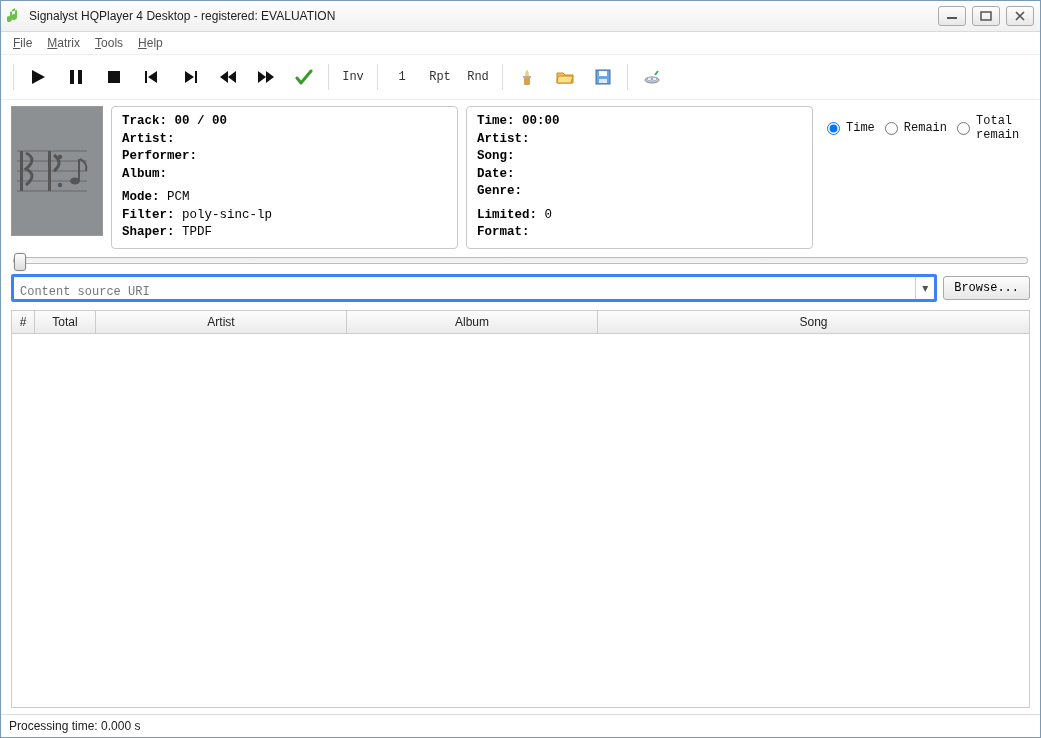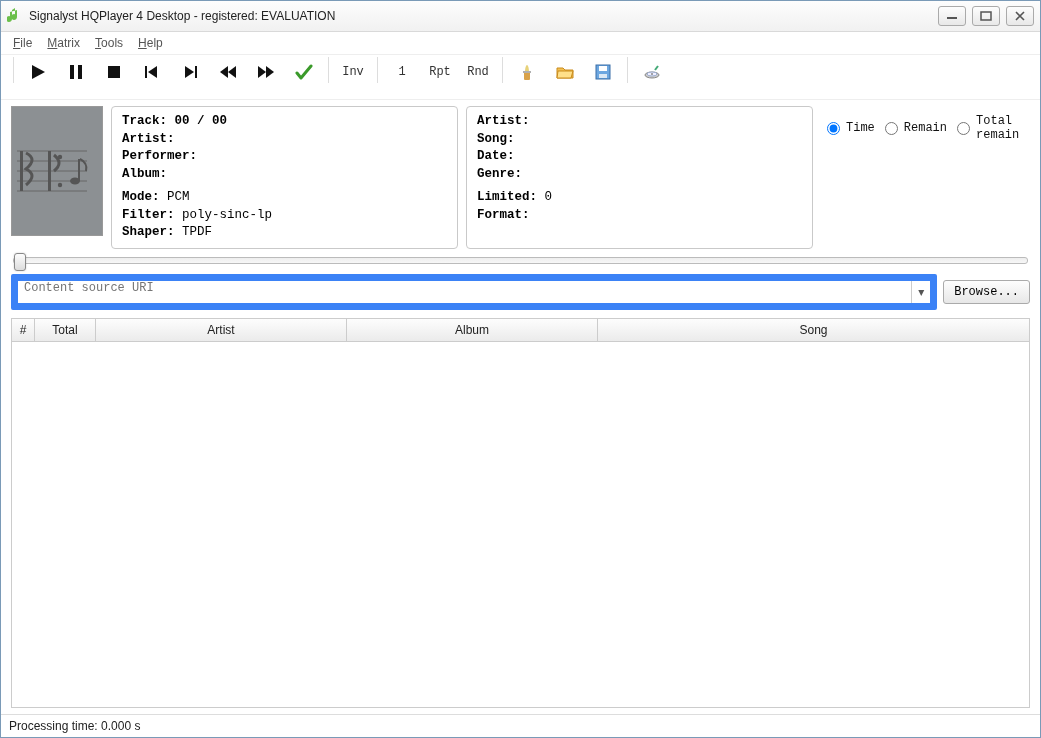--- a/index.html
+++ b/index.html
@@ -5,40 +5,40 @@
 html,body{margin:0;padding:0;font-family:"Segoe UI",Tahoma,sans-serif;font-size:12px;background:#fff;color:#000}
 .window{width:1041px;height:738px;border:1px solid #7a9ab7;box-sizing:border-box;display:flex;flex-direction:column;background:#fff}
 .titlebar{height:30px;background:linear-gradient(#fdfdfd,#f1f1f1);border-bottom:1px solid #d9d9d9;display:flex;align-items:center;padding:0 6px}
 .titlebar .app-icon{width:16px;height:16px;margin-right:6px}
 .titlebar .title{flex:1;font-size:12px;color:#222}
 .win-btns{display:flex;gap:6px}
 .win-btn{width:26px;height:18px;border:1px solid #aaa;border-radius:3px;background:linear-gradient(#fdfdfd,#e8e8e8);display:flex;align-items:center;justify-content:center;color:#555;font-size:11px;cursor:default}
 .menubar{height:22px;display:flex;align-items:center;gap:3px;padding:0 6px;border-bottom:1px solid #eee}
 .menubar span{padding:2px 6px;color:#555;cursor:default}
 .menubar span u{text-decoration:underline}
-.toolbar{height:40px;display:flex;align-items:flex-start;padding:2px 8px;gap:2px;border-bottom:1px solid #eee}
+.toolbar{height:40px;display:flex;align-items:center;padding:2px 8px;gap:2px;border-bottom:1px solid #eee}
 .tool-sep{width:1px;height:26px;background:#ddd;margin:0 4px}
 .tool-btn{min-width:26px;height:28px;display:flex;align-items:center;justify-content:center;padding:0 4px;border:1px solid transparent;border-radius:3px;cursor:default;font-family:"Courier New",monospace;font-size:12px;color:#333}
 .tool-btn svg{width:18px;height:18px}
 .info-row{display:flex;padding:6px 10px;gap:8px;align-items:stretch}
 .album-art{width:128px;height:128px;background:#8c9093;border:1px solid #999;display:flex;align-items:center;justify-content:center}
 .fieldset{border:1px solid #c9c9c9;border-radius:4px;padding:6px 10px;font-family:Liberation Mono, monospace;font-size:12.5px;line-height:1.4;color:#000}
 .fieldset .hdr{font-weight:bold;display:inline}
 .fs1{flex:0 0 325px}
 .fs2{flex:0 0 325px}
 .right-panel{flex:1;display:flex;align-items:flex-start;padding:6px 6px 0 6px;gap:8px}
 .radio-col{display:flex;flex-direction:row;gap:10px;font-family:"Courier New",monospace;font-size:12px;color:#111;padding-top:2px}
 .radio-col label{display:flex;align-items:center;gap:6px}
 .radio-col input{margin:0}
 .knob{width:90px;height:90px;margin-left:auto}
 .slider-row{padding:2px 12px 6px 12px}
 .slider-track{height:5px;border:1px solid #bbb;border-radius:3px;background:linear-gradient(#eee,#f7f7f7);position:relative}
 .slider-thumb{position:absolute;left:0;top:-5px;width:10px;height:16px;border:1px solid #888;border-radius:3px;background:linear-gradient(#fdfdfd,#dcdcdc);box-shadow:0 0 2px rgba(0,0,0,.2)}
 .uri-row{display:flex;gap:6px;padding:4px 10px;align-items:center}
-.uri-input{flex:1;height:22px;border:7px solid #3b82f6;border-radius:2px;display:flex;align-items:flex-start;background:#fff}
+.uri-input{flex:1;height:22px;border:3px solid #3b82f6;border-radius:2px;display:flex;align-items:flex-end;background:#fff}
 .uri-input input{flex:1;border:none;outline:none;font-family:"Courier New",monospace;font-size:12px;color:#888;padding:0 6px;background:transparent}
 .uri-input .dd{width:18px;height:100%;border-left:1px solid #ccc;display:flex;align-items:center;justify-content:center;color:#555}
 .btn{height:22px;padding:0 10px;border:1px solid #aaa;border-radius:3px;background:linear-gradient(#fdfdfd,#e7e7e7);font-family:"Courier New",monospace;font-size:12px;display:flex;align-items:center;cursor:default}
 .table-wrap{flex:1;margin:4px 10px 6px 10px;border:1px solid #ccc;display:flex;flex-direction:column;overflow:hidden}
 .thead{display:flex;height:22px;background:linear-gradient(#fdfdfd,#ebebeb);border-bottom:1px solid #ccc}
 .th{border-right:1px solid #ccc;display:flex;align-items:center;justify-content:center;font-size:12px;color:#222}
 .tbody{flex:1;background:#fff}
 .status{height:22px;border-top:1px solid #ddd;display:flex;align-items:center;padding:0 8px;font-size:12px;color:#222}
 </style>
 </head>
@@ -187,20 +187,21 @@
       <div><b>Artist:</b></div>
       <div><b>Performer:</b></div>
       <div><b>Album:</b></div>
       <div style="height:6px"></div>
       <div><b>Mode:</b> <span>PCM</span></div>
       <div><b>Filter:</b> <span>poly-sinc-lp</span></div>
       <div><b>Shaper:</b> <span>TPDF</span></div>
     </div>
 
     <div class="fieldset fs2">
+      <div><span class="hdr">Time: 00:00</span></div>
       <div><b>Artist:</b></div>
       <div><b>Song:</b></div>
       <div><b>Date:</b></div>
       <div><b>Genre:</b></div>
       <div style="height:6px"></div>
       <div><b>Limited:</b> <span>0</span></div>
       <div><b>Format:</b></div>
     </div>
 
     <div class="right-panel">

